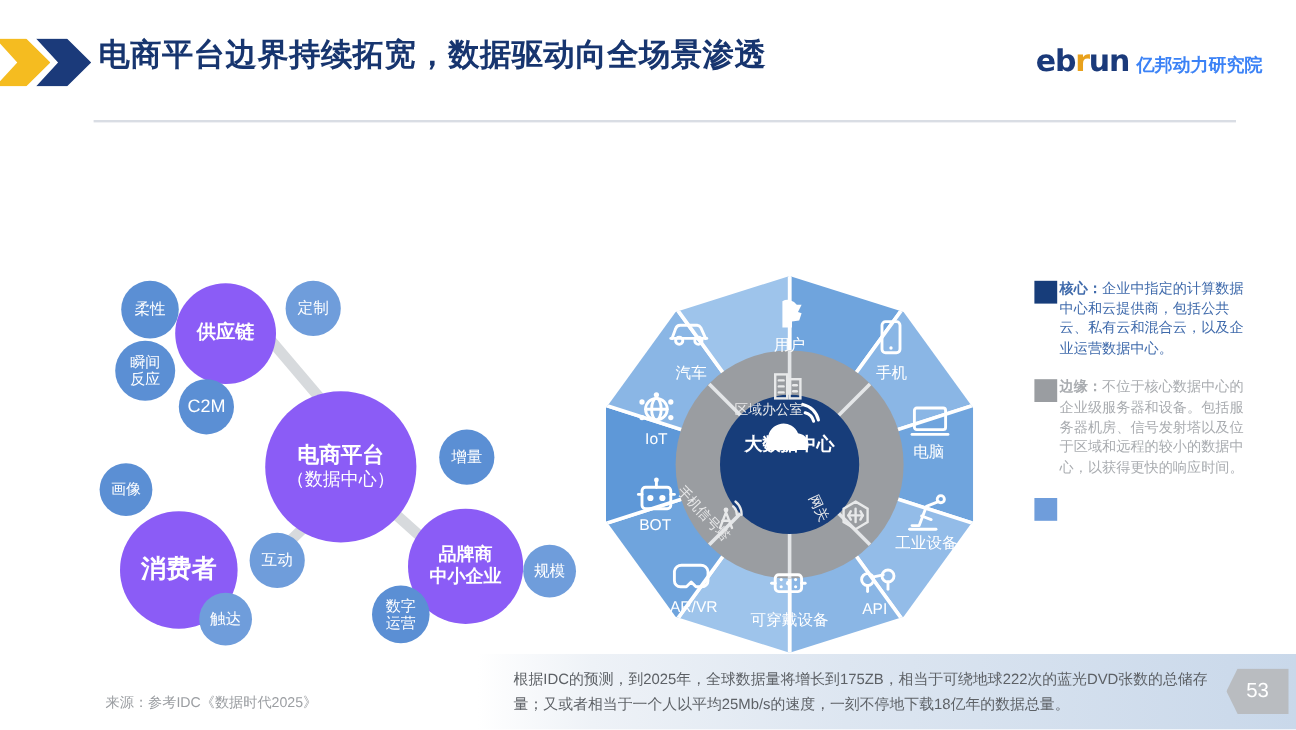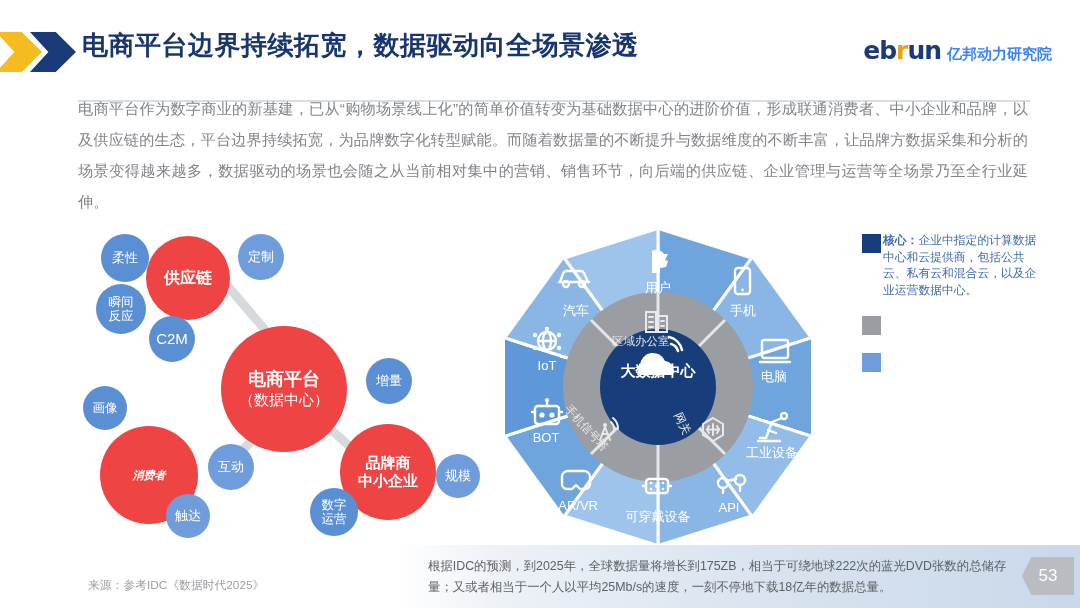--- a/index.html
+++ b/index.html
@@ -63,21 +63,21 @@
   
   #bubbles {
     position: absolute; left: 78px; top: 226px; width: 420px; height: 320px;
   }
   #bubbles svg { position: absolute; left: 0; top: 0; }
   .bub {
     position: absolute; border-radius: 50%;
     display: flex; align-items: center; justify-content: center;
     text-align: center; color: #ffffff; line-height: 1.12;
   }
-  .bub-main { background: #ef4444; font-weight: bold; }
+  .bub-main { background: #8b5cf6; font-weight: bold; }
   .bub-sm { background: #5b8fd4; }
   .bub-sm2 { background: #6f9ddb; }
 
   
   #annot {
     position: absolute; left: 338px; top: 233px; width: 165px;
     font-size: 12.6px; line-height: 17.5px; font-weight: bold;
     color: #2f5fa8;
   }
 
@@ -137,39 +137,38 @@
       <div class="chev chev-navy"></div>
     </div>
     <div id="slide-title">电商平台边界持续拓宽，数据驱动向全场景渗透</div>
     <div id="logo">
       <div id="logo-mark"><span>eb</span><span class="orange">r</span><span>un</span></div>
       <div id="logo-cn">亿邦动力研究院</div>
     </div>
     <div id="header-rule"></div>
   </div>
 
-  <div id="intro">电商平台作为数字商业的新基建，已从“购物场景线上化”的简单价值转变为基础数据中心的进阶价值，形成联通消费者、中小企业和品牌，以及供应链的生态，平台边界持续拓宽，为品牌数字化转型赋能。而随着数据量的不断提升与数据维度的不断丰富，让品牌方数据采集和分析的场景变得越来越多，数据驱动的场景也会随之从当前相对集中的营销、销售环节，向后端的供应链、企业管理与运营等全场景乃至全行业延伸。</div>
 
   <div id="bubbles">
     <svg width="420" height="320">
       <line x1="148" y1="58" x2="205" y2="125" stroke="#d7dadd" stroke-width="9"></line>
       <line x1="205" y1="185" x2="148" y2="240" stroke="#d7dadd" stroke-width="9"></line>
       <line x1="232" y1="185" x2="288" y2="235" stroke="#d7dadd" stroke-width="9"></line>
     </svg>
 
     <div class="bub bub-main" style="left:68px; top:10px; width:84px; height:84px; font-size:16px;">
       <span>供应链</span>
     </div>
 
     <div class="bub bub-main" style="left:143px; top:100px; width:126px; height:126px; font-size:18px; flex-direction:column; gap:3px;">
       <span>电商平台</span>
       <span style="font-size:15px; font-weight:normal;">（数据中心）</span>
     </div>
 
-    <div class="bub bub-main" style="left:22px; top:200px; width:98px; height:98px; font-size:11px;font-style:italic;">
+    <div class="bub bub-main" style="left:22px; top:200px; width:98px; height:98px; font-size:21px;">
       <span>消费者</span>
     </div>
 
     <div class="bub bub-main" style="left:262px; top:198px; width:96px; height:96px; font-size:15px; flex-direction:column; gap:1px;">
       <span>品牌商</span>
       <span>中小企业</span>
     </div>
 
     <div class="bub bub-sm" style="left:23px; top:8px; width:48px; height:48px; font-size:13px;">
       <span>柔性</span>
@@ -370,20 +369,23 @@
 
   <div id="legend">
     <div class="leg-row">
       <div class="leg-sw" style="background:#173d7a;"></div>
       <div class="leg-txt" style="color:#3f6aab;">
         <b>核心：</b><span>企业中指定的计算数据中心和云提供商，包括公共云、私有云和混合云，以及企业运营数据中心。</span>
       </div>
     </div>
     <div class="leg-row">
       <div class="leg-sw" style="background:#9a9da1;"></div>
+      <div class="leg-txt" style="color:#a9acb0;">
+        <b>边缘：</b><span>不位于核心数据中心的企业级服务器和设备。包括服务器机房、信号发射塔以及位于区域和远程的较小的数据中心，以获得更快的响应时间。</span>
+      </div>
     </div>
     <div class="leg-row">
       <div class="leg-sw" style="background:#6f9ddb;"></div>
     </div>
   </div>
 
   <div id="banner">
     <div id="banner-text">根据IDC的预测，到2025年，全球数据量将增长到175ZB，相当于可绕地球222次的蓝光DVD张数的总储存量；又或者相当于一个人以平均25Mb/s的速度，一刻不停地下载18亿年的数据总量。</div>
     <div id="page-badge">53</div>
   </div>

